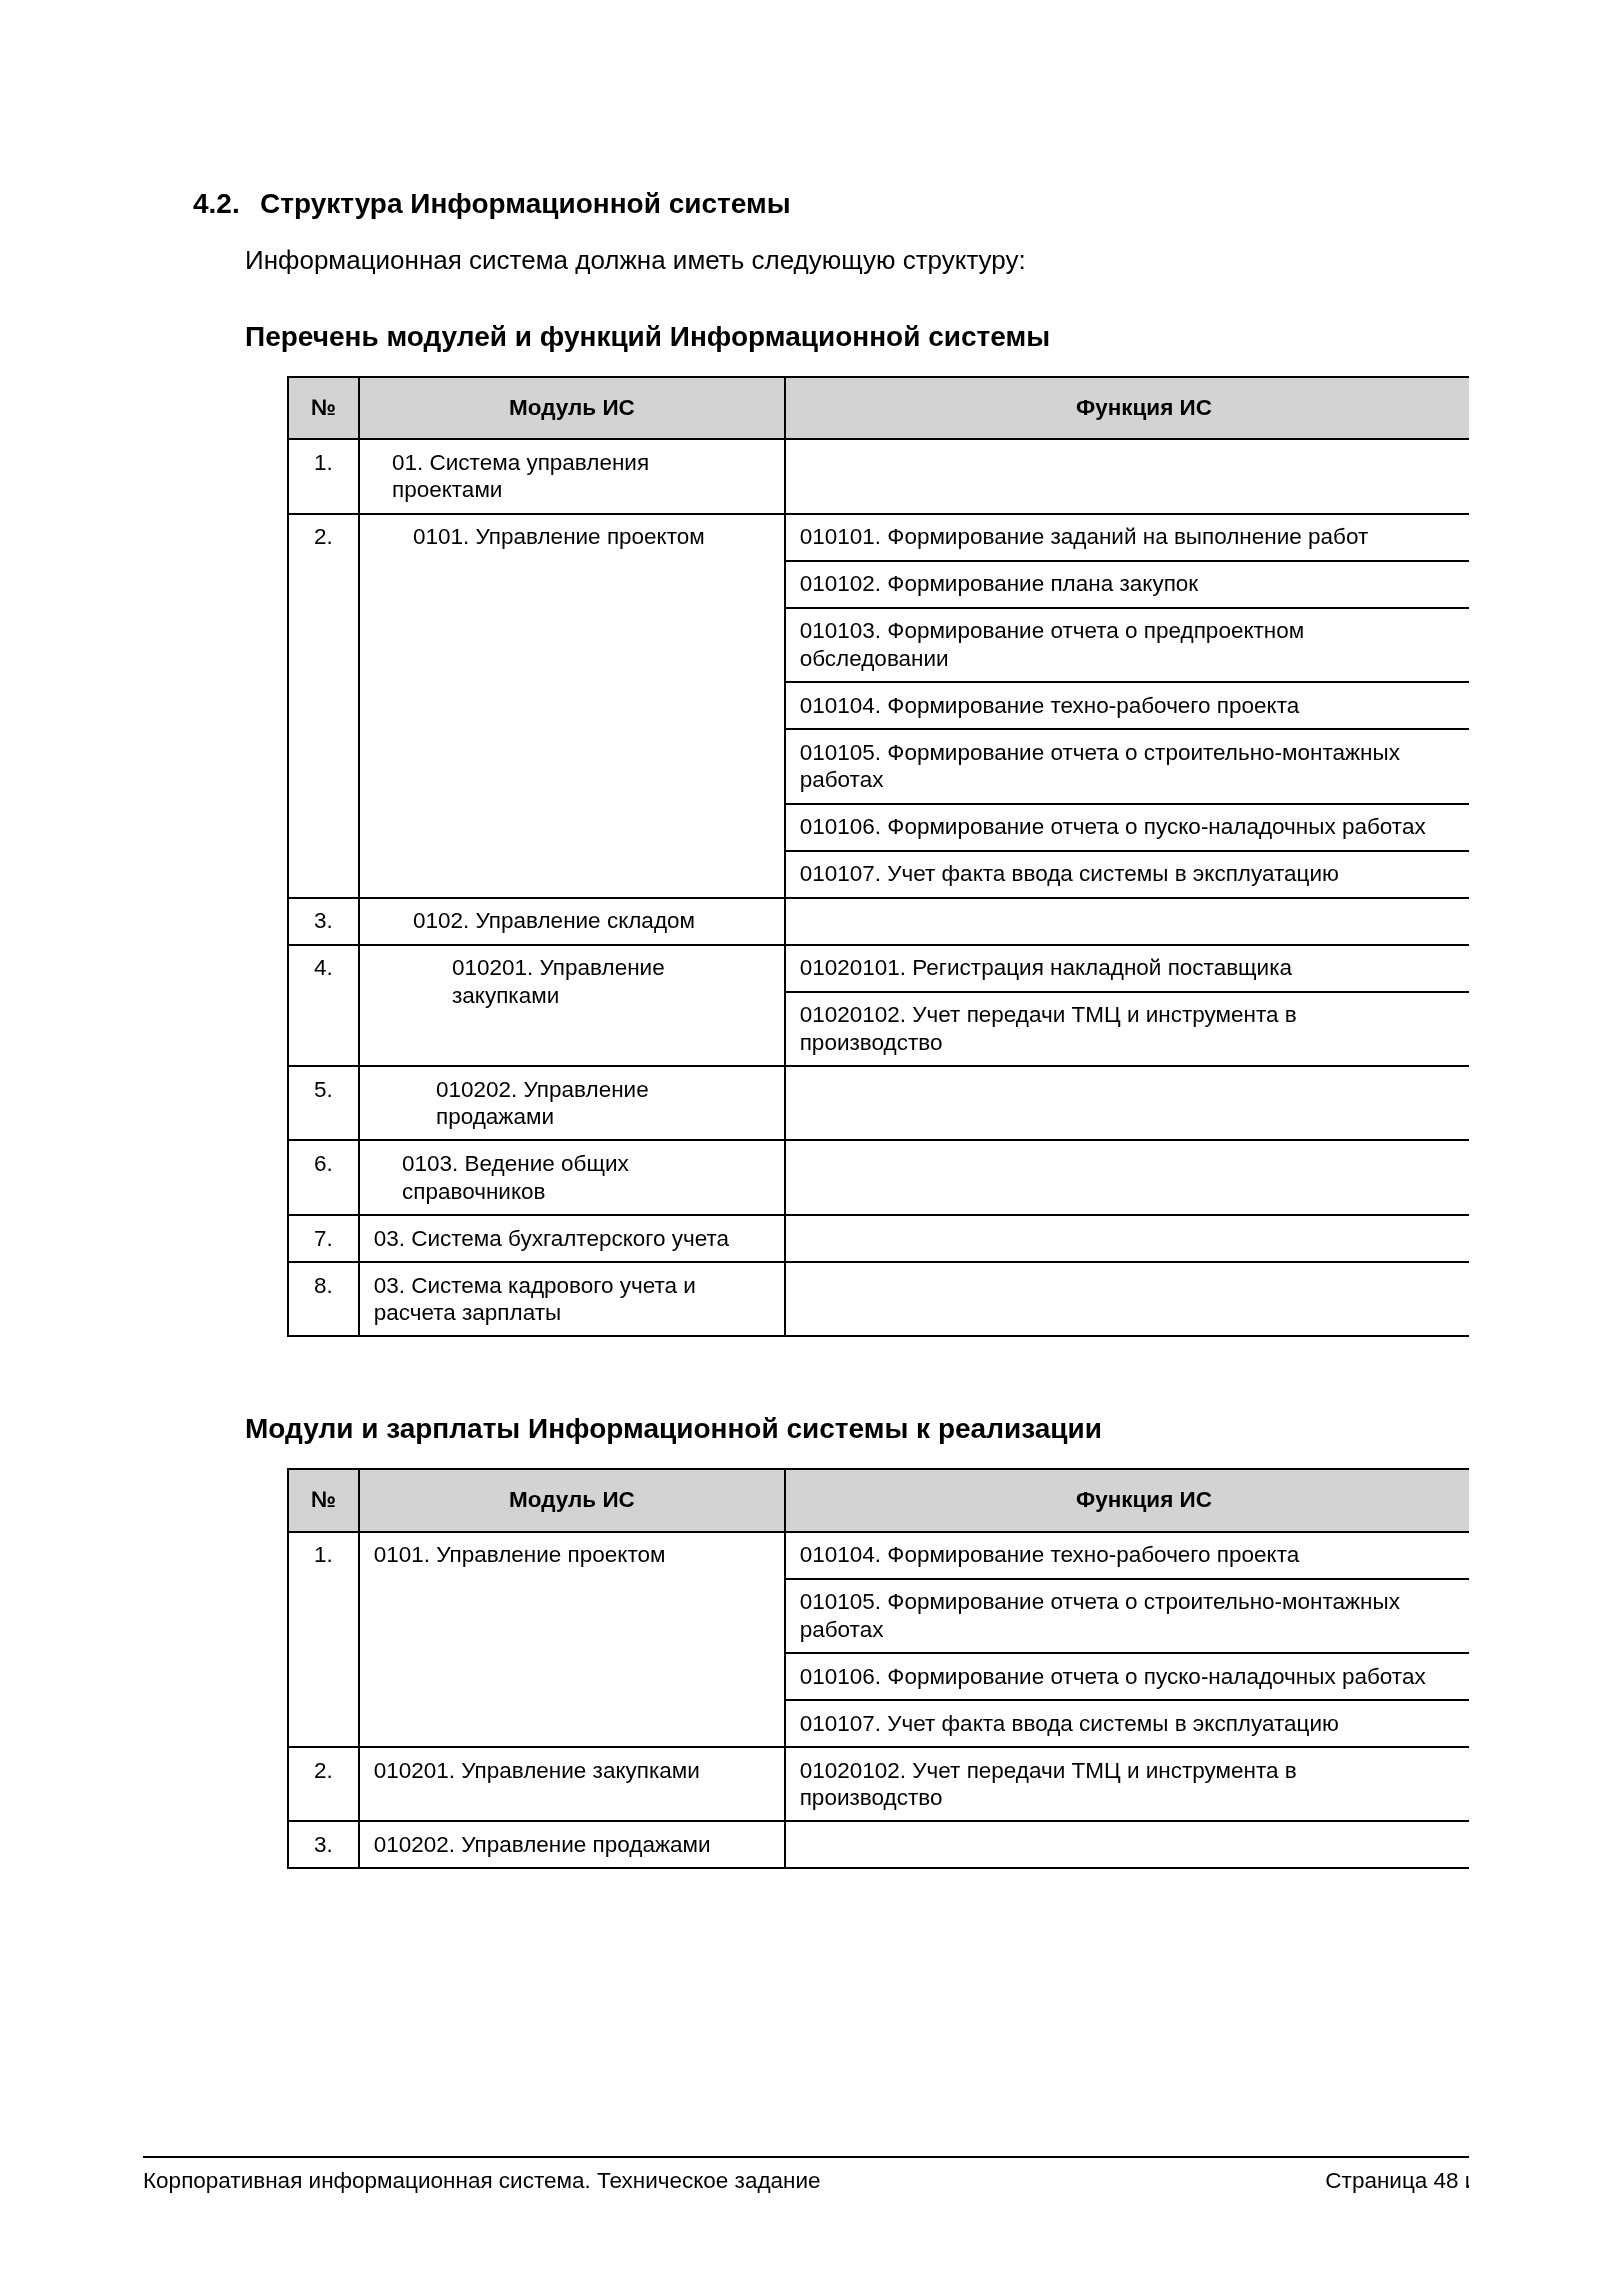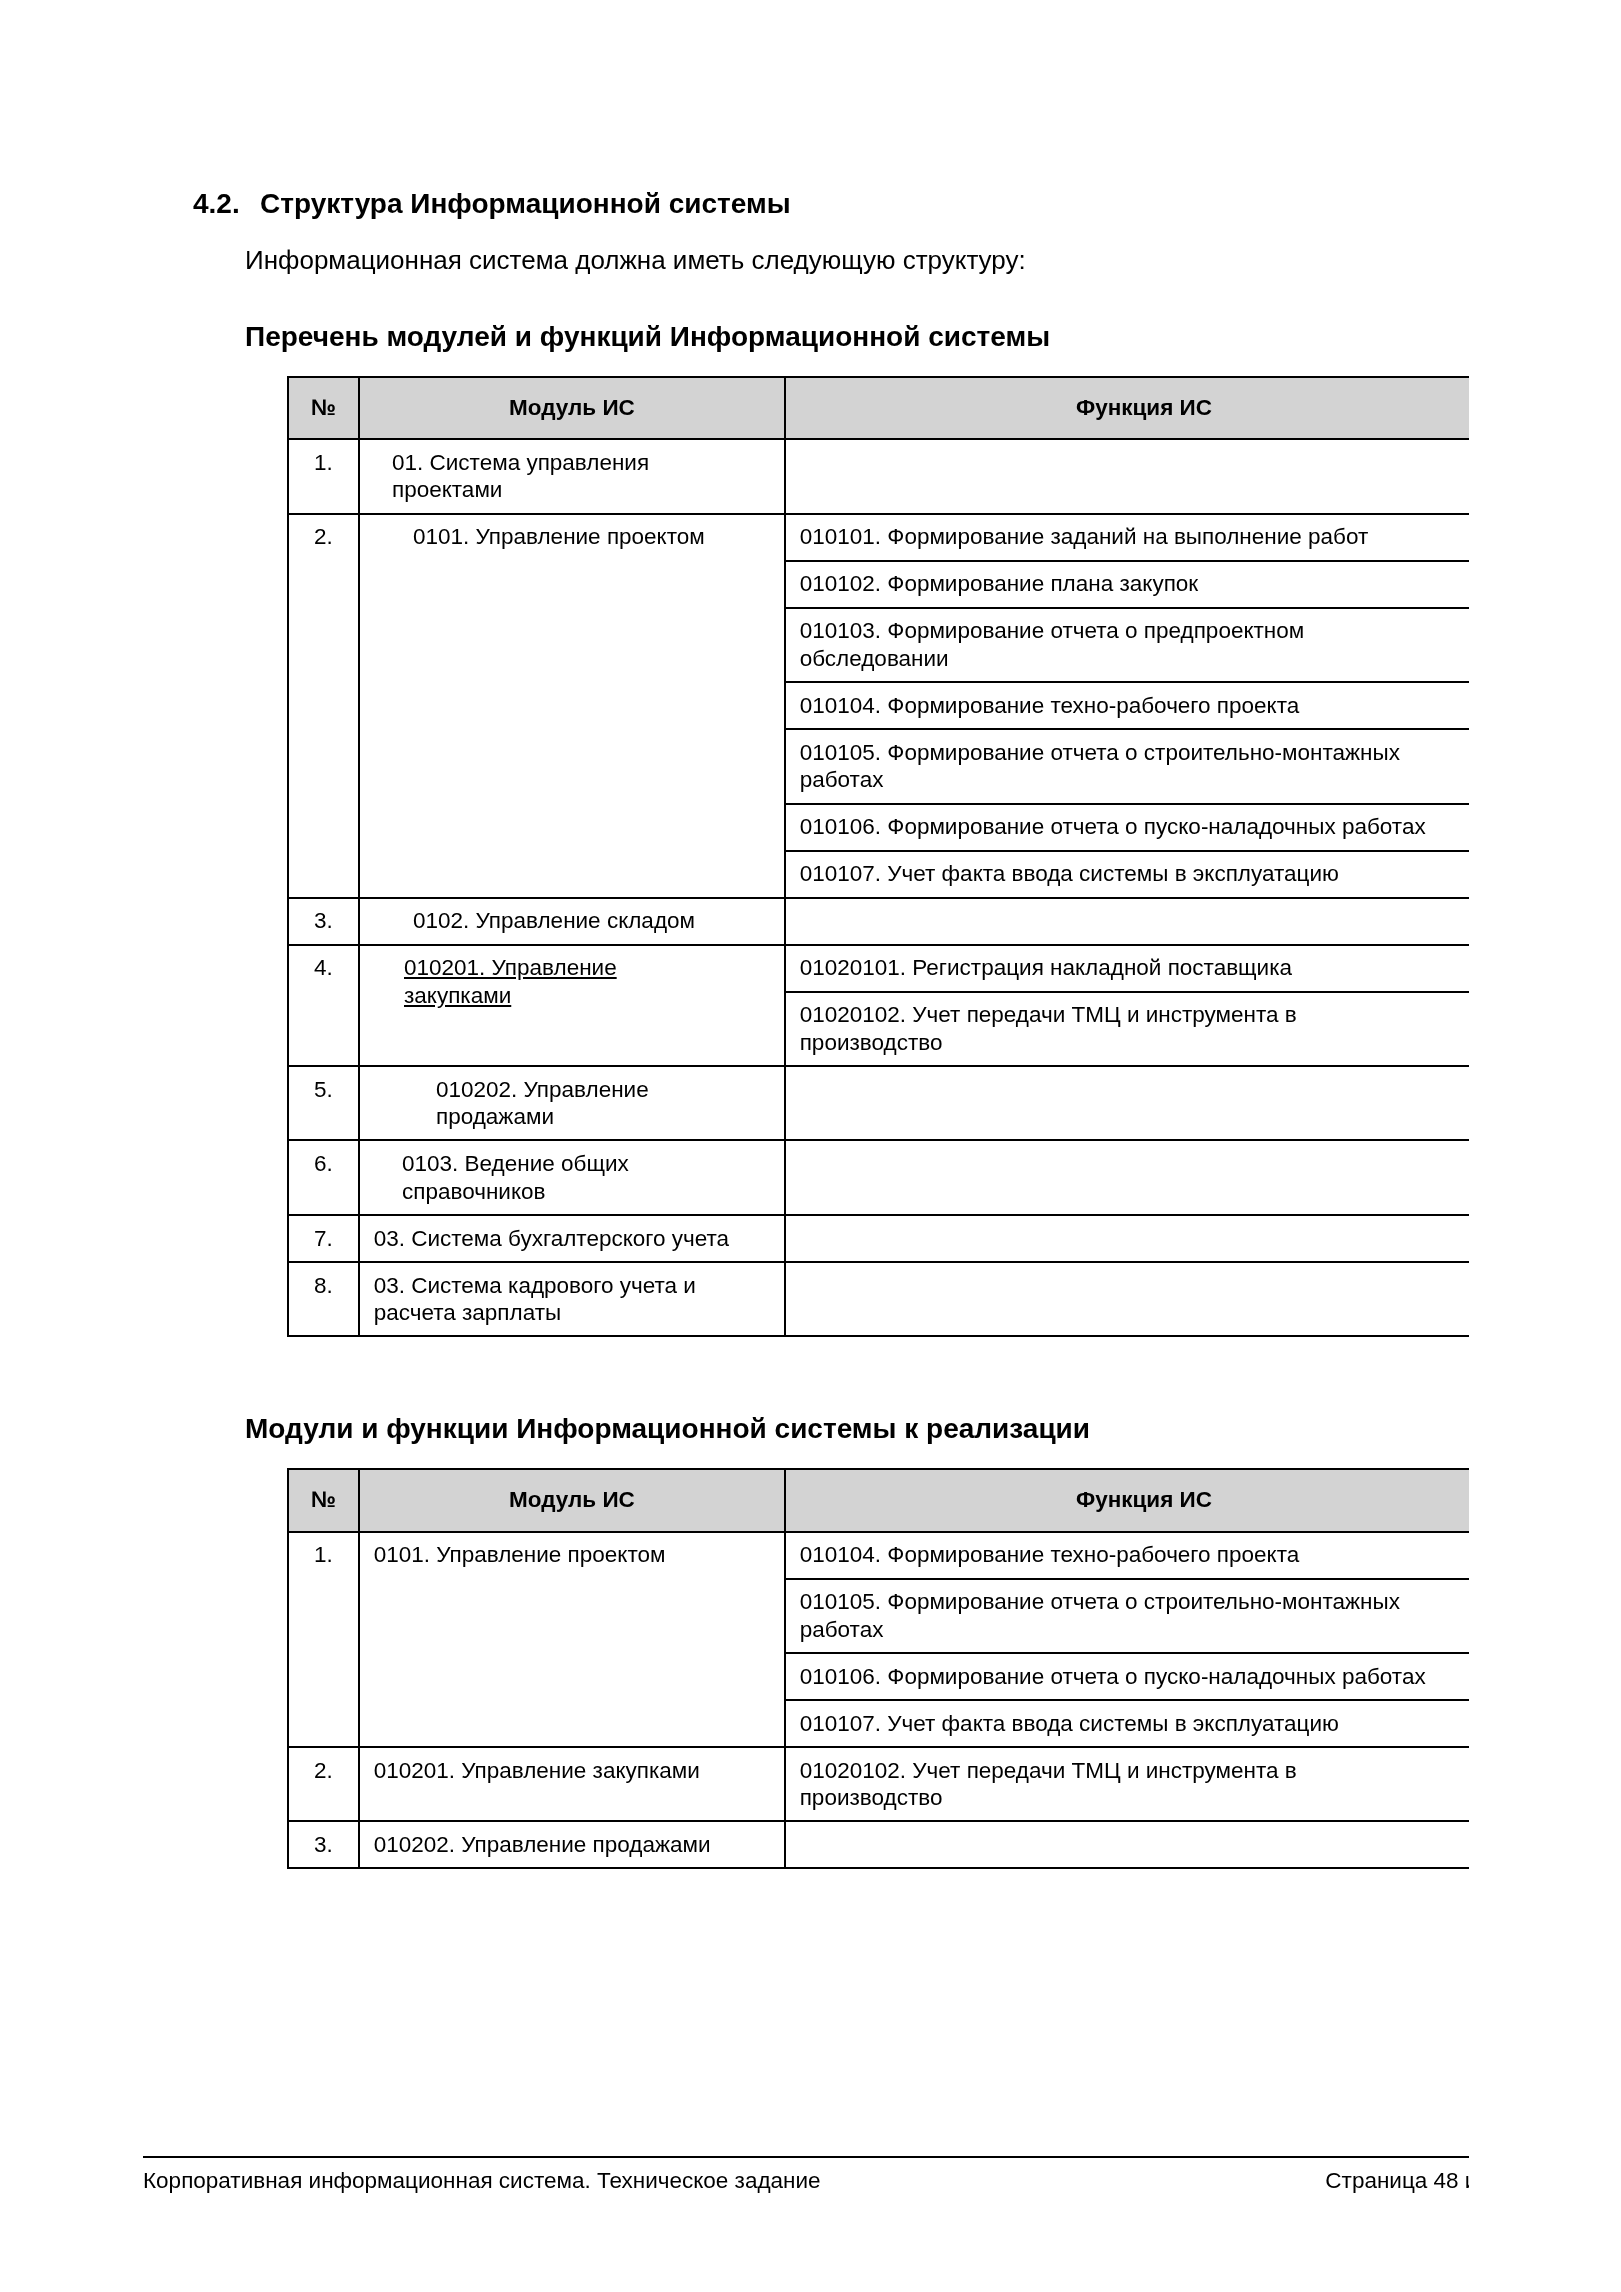--- a/index.html
+++ b/index.html
@@ -129,21 +129,21 @@
           <tr>
             <td class="fn">010107. Учет факта ввода системы в эксплуатацию</td>
           </tr>
           <tr>
             <td class="num" rowspan="1">3.</td>
             <td class="module" rowspan="1" style="padding-left: 53px;">0102. Управление складом</td>
             <td class="fn"></td>
           </tr>
           <tr>
             <td class="num" rowspan="2">4.</td>
-            <td class="module" rowspan="2" style="padding-left: 44px; text-decoration: underline;">010201. Управление
+            <td class="module" rowspan="2" style="padding-left: 92px;">010201. Управление
 закупками</td>
             <td class="fn">01020101. Регистрация накладной поставщика</td>
           </tr>
           <tr>
             <td class="fn">01020102. Учет передачи ТМЦ и инструмента в
 производство</td>
           </tr>
           <tr>
             <td class="num" rowspan="1">5.</td>
             <td class="module" rowspan="1" style="padding-left: 76px;">010202. Управление
@@ -162,21 +162,21 @@
             <td class="fn"></td>
           </tr>
           <tr>
             <td class="num" rowspan="1">8.</td>
             <td class="module" rowspan="1" style="padding-left: 13.7px;">03. Система кадрового учета и
 расчета зарплаты</td>
             <td class="fn"></td>
           </tr>
         </tbody>
       </table>
-      <h2 class="table-title">Модули и функции Информационной системы к реализации</h2>
+      <h2 class="table-title">Модули и зарплаты Информационной системы к реализации</h2>
       <table class="modules-table">
         <colgroup>
           <col style="width: 71px;">
           <col style="width: 426px;">
           <col style="width: 718px;">
         </colgroup>
         <thead>
           <tr>
             <th>№</th>
             <th>Модуль ИС</th>

